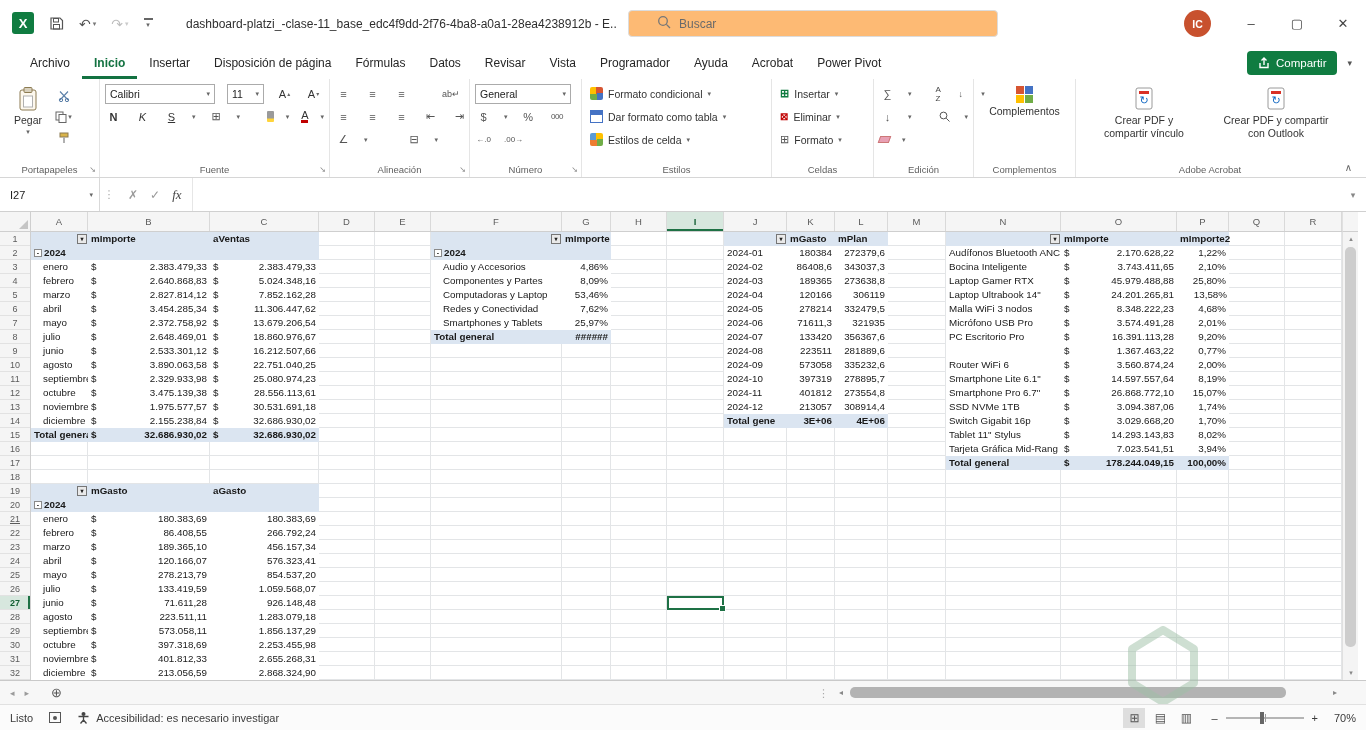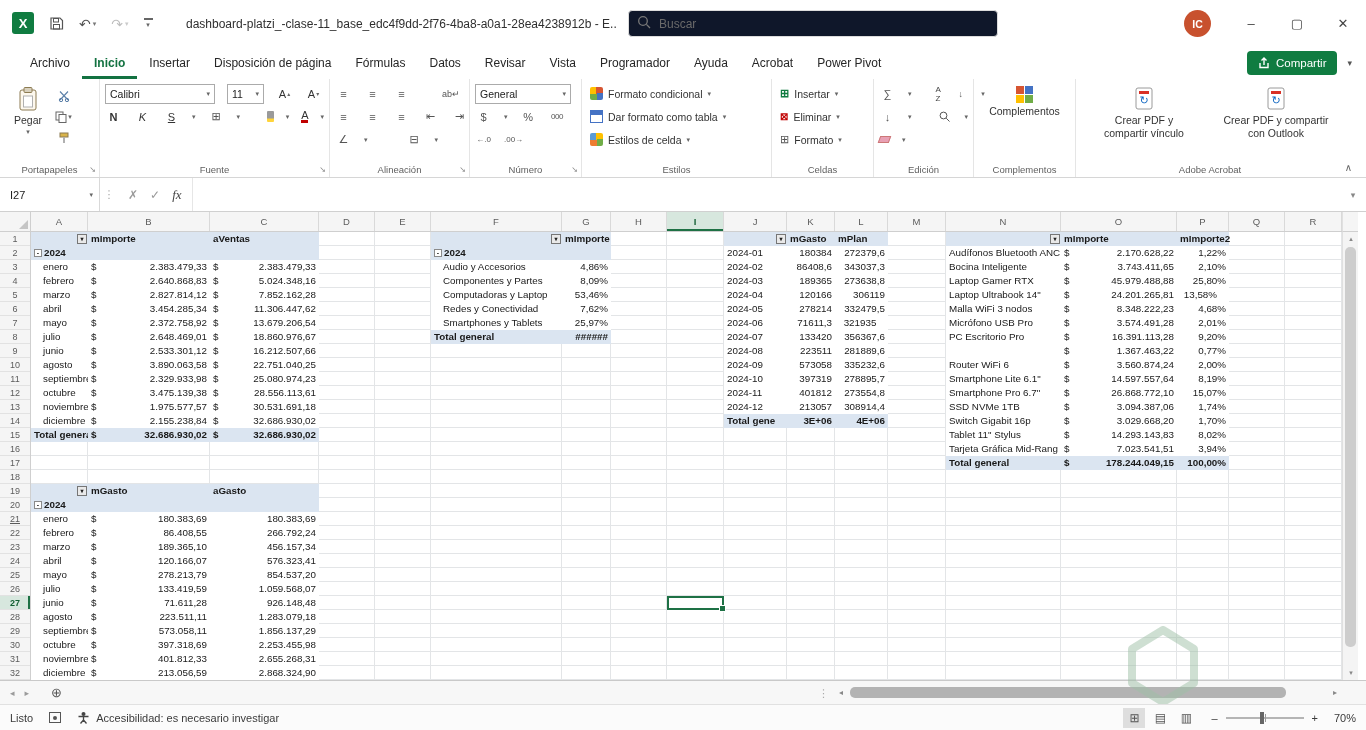--- a/index.html
+++ b/index.html
@@ -10,23 +10,23 @@
   .titlebar{position:absolute;top:0;left:0;width:1366px;height:47px;background:#fff}
   .qat{position:absolute;left:12px;top:0;height:47px;display:flex;align-items:center;gap:15px}
   .qbtn{display:flex;align-items:center;gap:2px;color:#555;font-size:14px}
   .qbtn .chev{font-size:7px;color:#777}
   .dim{opacity:.38}
   .qat-custom{display:flex;flex-direction:column;align-items:center;color:#666}
   .qat-custom .bar{width:9px;height:1.5px;background:#666;margin-bottom:1px}
   .qat-custom .chev{font-size:7px}
   .doc-title{position:absolute;left:186px;top:0;height:47px;display:flex;align-items:center;
     font-size:12px;color:#2f2f2f;max-width:430px;white-space:nowrap;overflow:hidden}
-  .searchbox{position:absolute;left:628px;top:10px;width:370px;height:27px;background:#0f172a;
+  .searchbox{position:absolute;left:628px;top:10px;width:370px;height:27px;background:#fdba74;
     border:1px solid #dcdcdc;border-radius:4px;display:flex;align-items:center;gap:8px;
-    padding-left:8px;color:#6a6a6a;font-size:12px}
+    padding-left:28px;color:#6a6a6a;font-size:12px}
   .avatar{position:absolute;left:1184px;top:10px;width:27px;height:27px;border-radius:50%;
     background:#c8512e;color:#fff;display:flex;align-items:center;justify-content:center;
     font-size:10.5px;font-weight:bold}
   .winbtns{position:absolute;right:0;top:0;height:47px;display:flex}
   .winbtn{width:46px;height:47px;display:flex;align-items:center;justify-content:center;
     color:#444;font-size:13px}
 
   
   .tabrow{position:absolute;top:47px;left:0;width:1366px;height:32px;background:#fff;
     display:flex;align-items:center;padding-left:18px}
@@ -867,21 +867,21 @@
           <span>2024-05</span>
         </div>
         <div class="tcell rnum" style="left: 63px; width: 48px;">278214</div>
         <div class="tcell rnum" style="left: 111px; width: 53px;">332479,5</div>
       </div>
       <div class="trow item" style="left: 693px; top: 84px; width: 164px;">
         <div class="tcell label" style="left: 0px; width: 63px;">
           <span>2024-06</span>
         </div>
         <div class="tcell rnum" style="left: 63px; width: 48px;">71611,3</div>
-        <div class="tcell rnum" style="left: 111px; width: 53px; text-align: center;">321935</div>
+        <div class="tcell rnum" style="left: 111px; width: 53px;">321935</div>
       </div>
       <div class="trow item" style="left: 693px; top: 98px; width: 164px;">
         <div class="tcell label" style="left: 0px; width: 63px;">
           <span>2024-07</span>
         </div>
         <div class="tcell rnum" style="left: 63px; width: 48px;">133420</div>
         <div class="tcell rnum" style="left: 111px; width: 53px;">356367,6</div>
       </div>
       <div class="trow item" style="left: 693px; top: 112px; width: 164px;">
         <div class="tcell label" style="left: 0px; width: 63px;">
@@ -968,21 +968,21 @@
         <div class="tcell rnum" style="left: 231px; width: 52px;">25,80%</div>
       </div>
       <div class="trow item" style="left: 915px; top: 56px; width: 283px;">
         <div class="tcell label" style="left: 0px; width: 115px;">
           <span>Laptop Ultrabook 14"</span>
         </div>
         <div class="tcell money" style="left: 115px; width: 116px;">
           <span>$</span>
           <span>24.201.265,81</span>
         </div>
-        <div class="tcell rnum" style="left: 222px; width: 52px;">13,58%</div>
+        <div class="tcell rnum" style="left: 232px; width: 52px;">13,58%</div>
       </div>
       <div class="trow item" style="left: 915px; top: 70px; width: 283px;">
         <div class="tcell label" style="left: 0px; width: 115px;">
           <span>Malla WiFi 3 nodos</span>
         </div>
         <div class="tcell money" style="left: 115px; width: 116px;">
           <span>$</span>
           <span>8.348.222,23</span>
         </div>
         <div class="tcell rnum" style="left: 231px; width: 52px;">4,68%</div>

